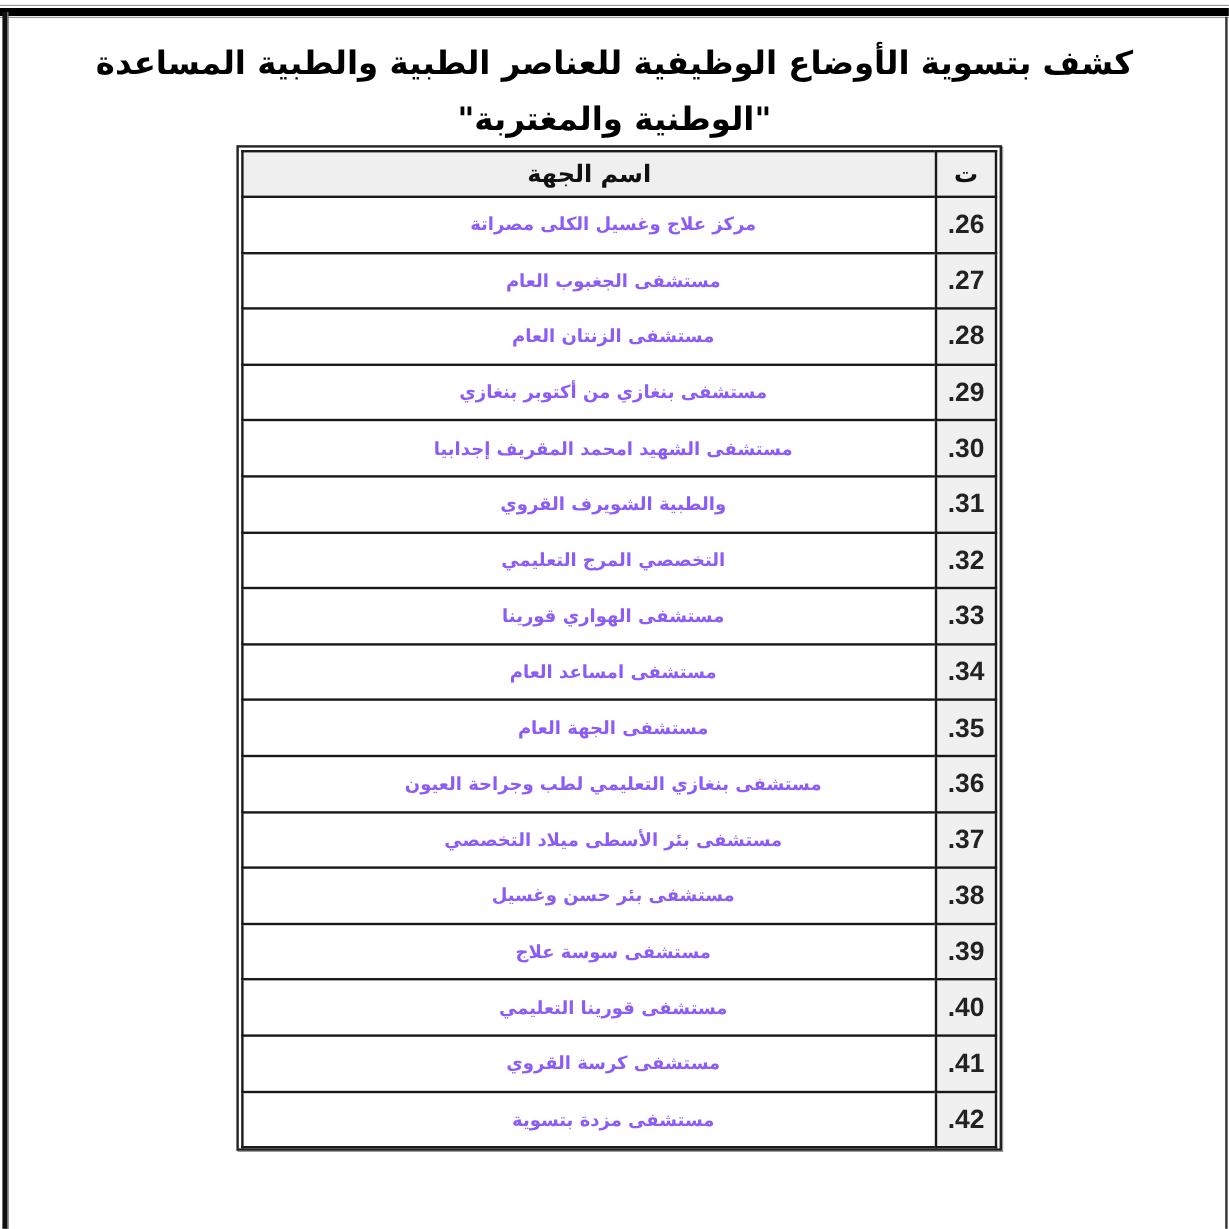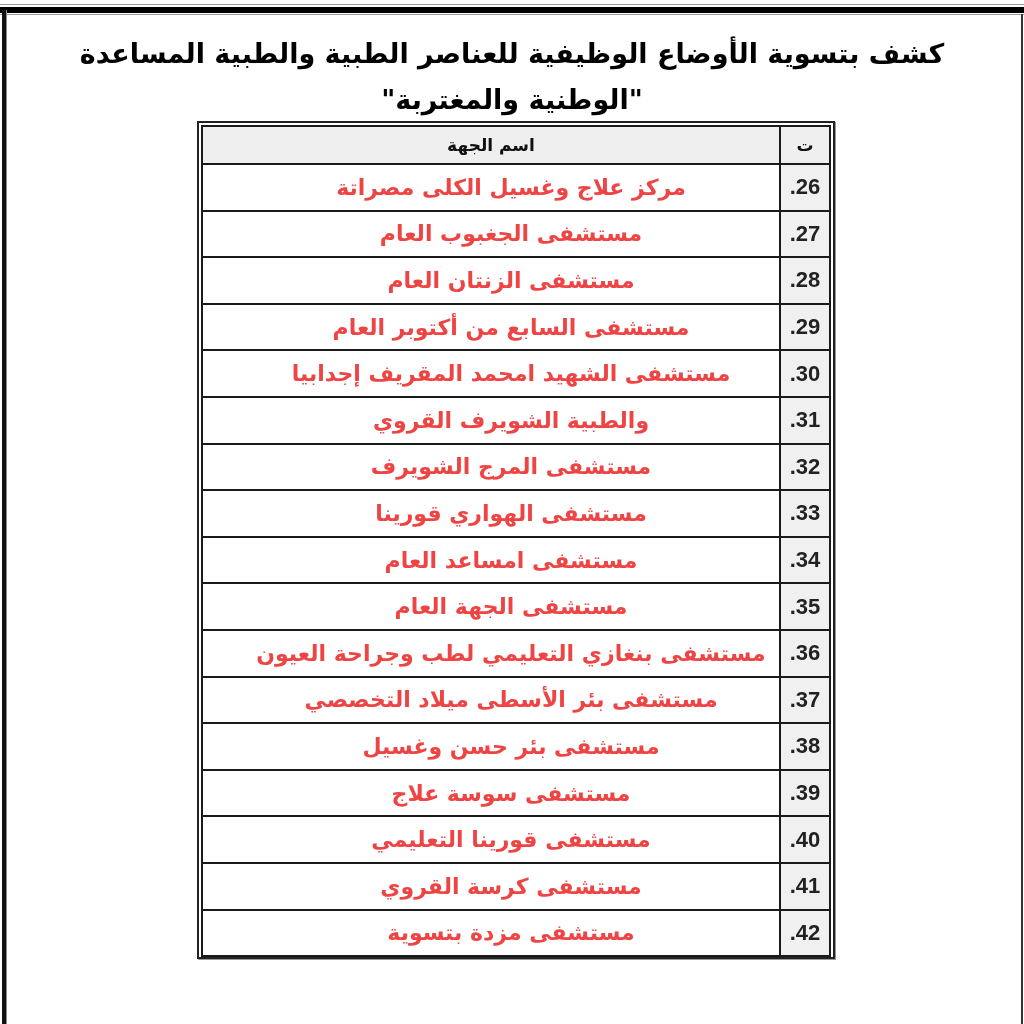--- a/index.html
+++ b/index.html
@@ -69,42 +69,42 @@
     }
     th, td {
       border: 2px solid #1a1a1a;
       padding: 0;
       vertical-align: middle;
     }
     thead tr { height: 38px; }
     tbody tr { height: 46.6px; }
     th {
       background: #efefef;
-      font-size: 17px;
+      font-size: 20px;
       font-weight: bold;
       text-align: center;
     }
     th.col-num, td.col-num {
       width: 48px;
     }
     td.col-num {
       background: #f0f0f0;
       font-family: "Liberation Sans", "DejaVu Sans", sans-serif;
       font-weight: bold;
       font-size: 22px;
       text-align: center;
       direction: ltr;
       color: #222;
     }
     td.col-name {
       background: #ffffff;
       text-align: center;
       font-weight: bold;
-      font-size: 22px;
-      color: #ef4444;
+      font-size: 15px;
+      color: #8b5cf6;
       padding-left: 40px;
     }
   </style>
 </head>
 <body>
 
 <div class="page-frame-top"></div>
 <div class="page-frame-left"></div>
 <div class="page-frame-right"></div>
 
@@ -127,33 +127,33 @@
       <tr>
           <td class="col-num">.27</td>
           <td class="col-name">مستشفى الجغبوب العام</td>
         </tr>
       <tr>
           <td class="col-num">.28</td>
           <td class="col-name">مستشفى الزنتان العام</td>
         </tr>
       <tr>
           <td class="col-num">.29</td>
-          <td class="col-name">مستشفى السابع من أكتوبر العام</td>
+          <td class="col-name">مستشفى بنغازي من أكتوبر بنغازي</td>
         </tr>
       <tr>
           <td class="col-num">.30</td>
           <td class="col-name">مستشفى الشهيد امحمد المقريف إجدابيا</td>
         </tr>
       <tr>
           <td class="col-num">.31</td>
           <td class="col-name">والطبية الشويرف القروي</td>
         </tr>
       <tr>
           <td class="col-num">.32</td>
-          <td class="col-name">مستشفى المرج الشويرف</td>
+          <td class="col-name">التخصصي المرج التعليمي</td>
         </tr>
       <tr>
           <td class="col-num">.33</td>
           <td class="col-name">مستشفى الهواري قورينا</td>
         </tr>
       <tr>
           <td class="col-num">.34</td>
           <td class="col-name">مستشفى امساعد العام</td>
         </tr>
       <tr>

